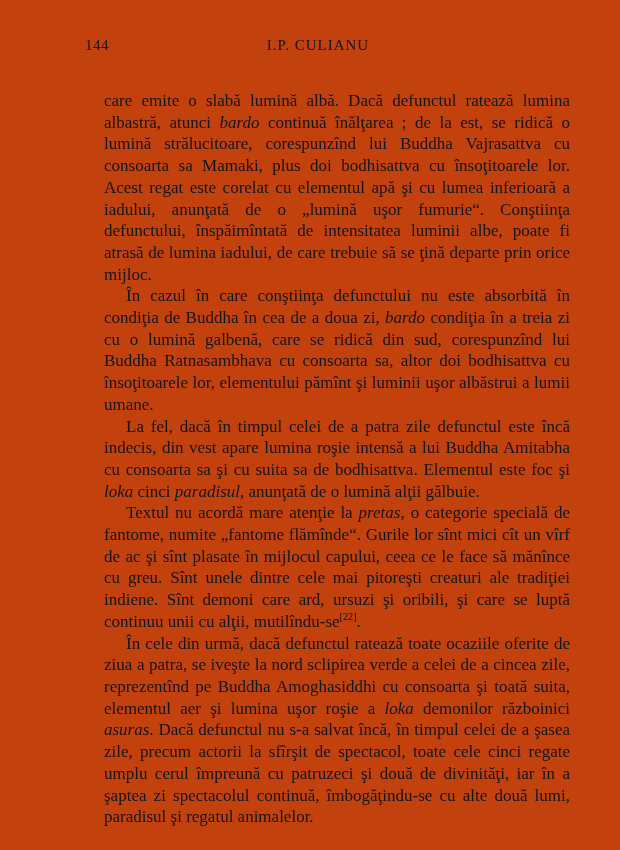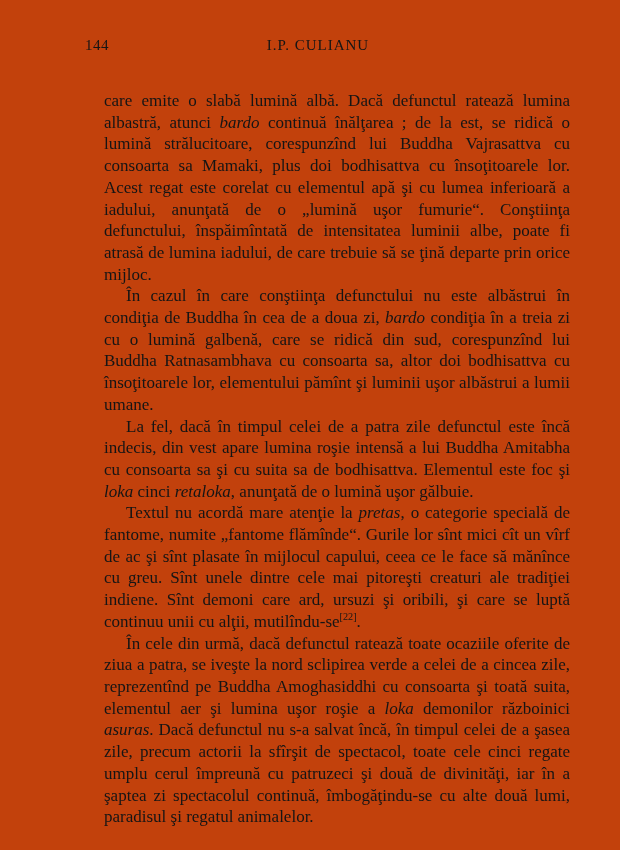--- a/index.html
+++ b/index.html
@@ -65,18 +65,18 @@
 <body>
 
 <div class="page">
   <div class="running-head">
     <span class="page-number">144</span>
     <span class="author">I.P. CULIANU</span>
     <span></span>
   </div>
   <div class="text-body">
       <p><span>care emite o slabă lumină albă. Dacă defunctul ratează lumina albastră, atunci </span><em>bardo</em><span> continuă înălţarea ; de la est, se ridică o lumină strălucitoare, corespunzînd lui Buddha Vajrasattva cu consoarta sa Mamaki, plus doi bodhisattva cu însoţitoarele lor. Acest regat este corelat cu elementul apă şi cu lumea inferioară a iadului, anunţată de o „lumină uşor fumurie“. Conştiinţa defunctului, înspăimîntată de intensitatea luminii albe, poate fi atrasă de lumina iadului, de care trebuie să se ţină departe prin orice mijloc.</span></p>
-      <p class="indent"><span>În cazul în care conştiinţa defunctului nu este albăstrui în condiţia de Buddha în cea de a doua zi, </span><em>bardo</em><span> condiţia în a treia zi cu o lumină galbenă, care se ridică din sud, corespunzînd lui Buddha Ratnasambhava cu consoarta sa, altor doi bodhisattva cu însoţitoarele lor, elementului pămînt şi luminii uşor albăstrui a lumii umane.</span></p>
-      <p class="indent"><span>La fel, dacă în timpul celei de a patra zile defunctul este încă indecis, din vest apare lumina roşie intensă a lui Buddha Amitabha cu consoarta sa şi cu suita sa de bodhisattva. Elementul este foc şi </span><em>loka</em><span> cinci </span><em>retaloka</em><span>, anunţată de o lumină uşor gălbuie.</span></p>
+      <p class="indent"><span>În cazul în care conştiinţa defunctului nu este absorbită în condiţia de Buddha în cea de a doua zi, </span><em>bardo</em><span> condiţia în a treia zi cu o lumină galbenă, care se ridică din sud, corespunzînd lui Buddha Ratnasambhava cu consoarta sa, altor doi bodhisattva cu însoţitoarele lor, elementului pămînt şi luminii uşor albăstrui a lumii umane.</span></p>
+      <p class="indent"><span>La fel, dacă în timpul celei de a patra zile defunctul este încă indecis, din vest apare lumina roşie intensă a lui Buddha Amitabha cu consoarta sa şi cu suita sa de bodhisattva. Elementul este foc şi </span><em>loka</em><span> cinci </span><em>paradisul</em><span>, anunţată de o lumină alţii gălbuie.</span></p>
       <p class="indent"><span>Textul nu acordă mare atenţie la </span><em>pretas</em><span>, o categorie specială de fantome, numite „fantome flămînde“. Gurile lor sînt mici cît un vîrf de ac şi sînt plasate în mijlocul capului, ceea ce le face să mănînce cu greu. Sînt unele dintre cele mai pitoreşti creaturi ale tradiţiei indiene. Sînt demoni care ard, ursuzi şi oribili, şi care se luptă continuu unii cu alţii, mutilîndu-se</span><sup>[22]</sup><span>.</span></p>
       <p class="indent"><span>În cele din urmă, dacă defunctul ratează toate ocaziile oferite de ziua a patra, se iveşte la nord sclipirea verde a celei de a cincea zile, reprezentînd pe Buddha Amoghasiddhi cu consoarta şi toată suita, elementul aer şi lumina uşor roşie a </span><em>loka</em><span> demonilor războinici </span><em>asuras</em><span>. Dacă defunctul nu s-a salvat încă, în timpul celei de a şasea zile, precum actorii la sfîrşit de spectacol, toate cele cinci regate umplu cerul împreună cu patruzeci şi două de divinităţi, iar în a şaptea zi spectacolul continuă, îmbogăţindu-se cu alte două lumi, paradisul şi regatul animalelor.</span></p>
     </div>
 </div>
 
 </body></html>

